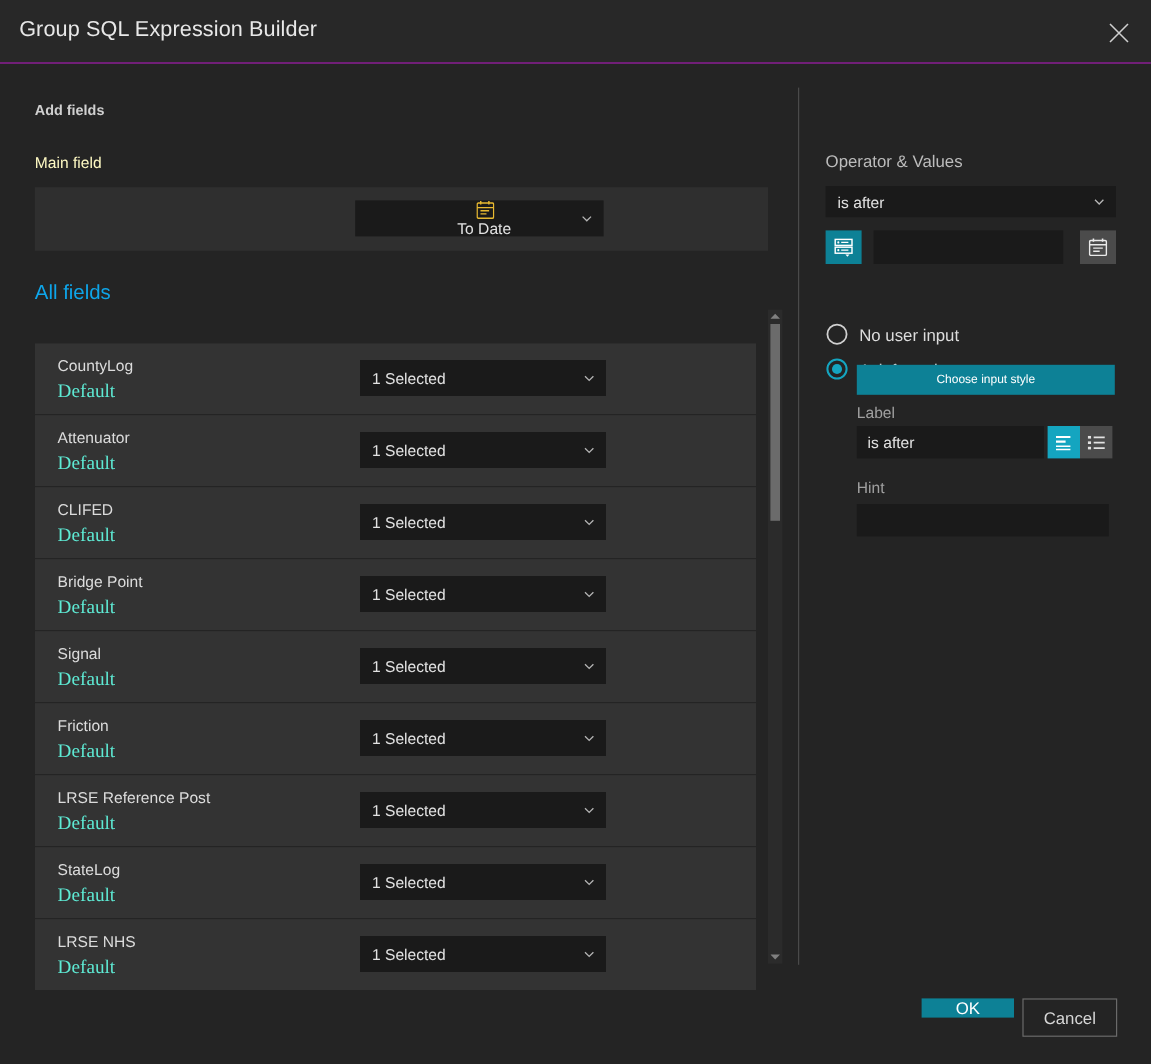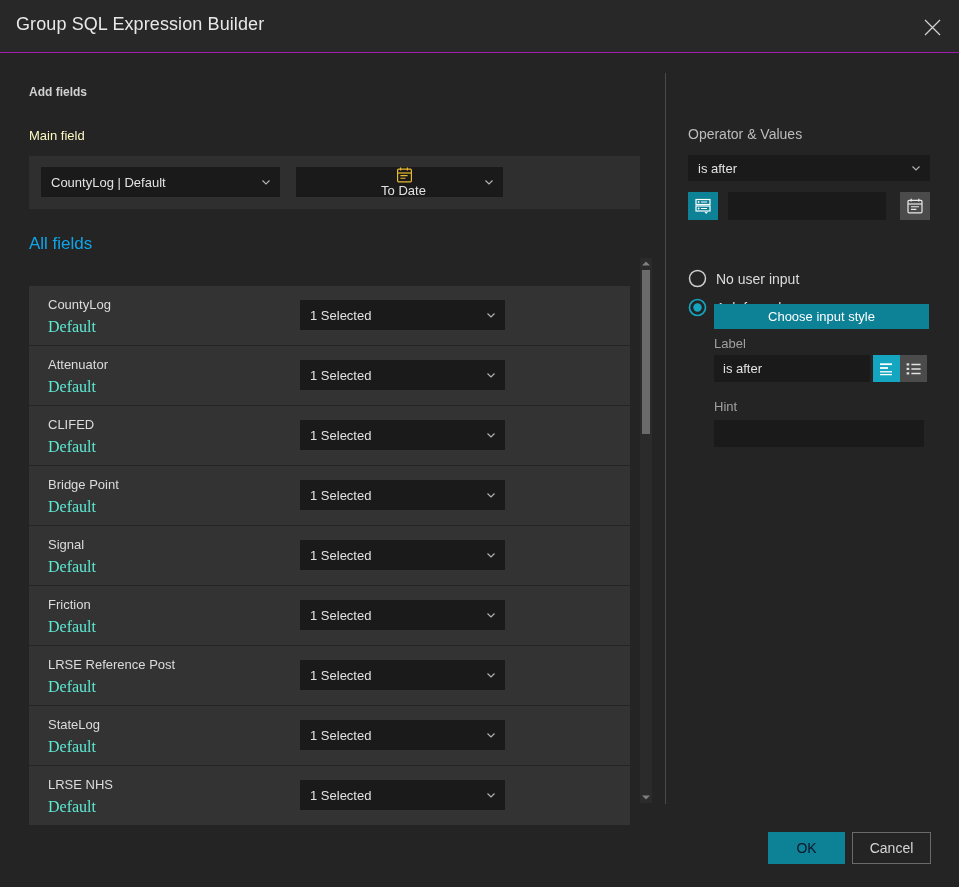--- a/index.html
+++ b/index.html
@@ -130,21 +130,21 @@
   }
 
   .radio-row { position: absolute; left: 688px; cursor: pointer; display: flex; align-items: center; margin-top: 25px; }
   #radio-no-input { top: 244px; }
   #radio-ask { top: 273px; }
   .radio-mark { width: 19px; height: 19px; }
   .radio-label { margin-left: 9px; font-size: 14px; color: #dcdcdc; }
 
   .choose-style-btn {
     position: absolute; left: 714px; top: 304px; width: 215px; height: 25px;
-    background: #0d8196; color: #ffffff; font-size: 13px;
+    background: #0d8196; color: #ffffff; font-size: 10px;
     display: flex; align-items: center; justify-content: center;
     border: none; cursor: pointer; font-family: "Liberation Sans", sans-serif;
   }
   .lbl-caption {
     position: absolute; left: 714px; top: 336px; font-size: 13px; color: #a0a0a0;
   }
   .label-input {
     position: absolute; left: 714px; top: 355px; width: 156px; height: 27px;
     background: #1a1a1a; border: none; outline: none;
     color: #e2e2e2; font-size: 13px; padding: 0 9px;
@@ -162,22 +162,22 @@
   }
   .hint-input {
     position: absolute; left: 714px; top: 420px; width: 210px; height: 27px;
     background: #1a1a1a; border: none; outline: none;
     color: #e2e2e2; font-size: 13px; padding: 0 9px;
     font-family: "Liberation Sans", sans-serif;
   }
 
   
   .btn-ok {
-    position: absolute; left: 768px; top: 832px; width: 77px; height: 32px;
-    background: #0d8196; color: #0f172a; font-size: 14px; border: none;
+    position: absolute; left: 768px; top: 832px; width: 77px; height: 16px;
+    background: #0d8196; color: #ffffff; font-size: 14px; border: none;
     cursor: pointer; font-family: "Liberation Sans", sans-serif;
   }
   .btn-cancel {
     position: absolute; left: 852px; top: 832px; width: 79px; height: 32px;
     background: transparent; color: #d6d6d6; font-size: 14px;
     border: 1px solid #6a6a6a; cursor: pointer;
     font-family: "Liberation Sans", sans-serif;
   }
 </style>
 </head>
@@ -190,28 +190,20 @@
       <path d="M1 1 L16 16 M16 1 L1 16" stroke="#cfcfcf" stroke-width="1.3" fill="none"></path>
     </svg>
   </div>
 </div>
 
 <div class="add-fields-title">Add fields</div>
 <div class="main-field-label">Main field</div>
 
 <div class="main-field-panel">
 
-  <div class="sel" id="main-field-select">
-    <span class="sel-text">CountyLog | Default</span>
-    <span class="chev">
-      <svg width="10" height="10" viewBox="0 0 10 10">
-          <path d="M1.5 3.5 L5 7 L8.5 3.5" stroke="#b5b5b5" stroke-width="1.1" fill="none"></path>
-        </svg>
-    </span>
-  </div>
 
   <div class="sel" id="to-date-select">
     <span class="cal-icon">
       <svg width="15" height="16" viewBox="0 0 15 16">
         <rect x="0.6" y="2.2" width="13.8" height="12.6" rx="1" stroke="#e8b931" stroke-width="1.2" fill="none"></rect>
         <path d="M0.6 6 H14.4" stroke="#e8b931" stroke-width="1.2"></path>
         <path d="M3.6 0.6 V3.4 M10.4 0.6 V3.4" stroke="#e8b931" stroke-width="1.2"></path>
         <path d="M3.4 8.6 H10.6 M3.4 11.2 H8.4" stroke="#e8b931" stroke-width="1.1"></path>
       </svg>
     </span>

